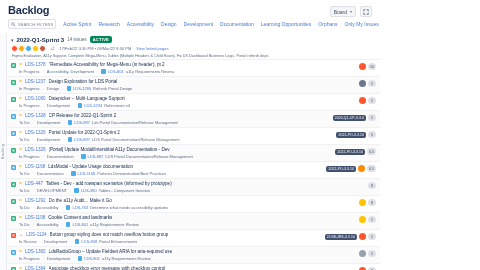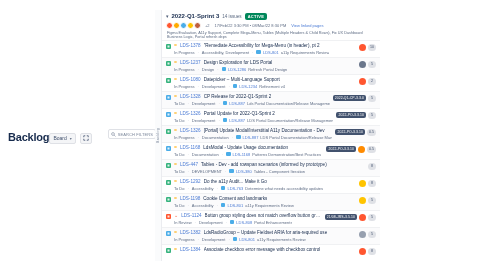--- a/index.html
+++ b/index.html
@@ -3,21 +3,21 @@
 <meta charset="utf-8">
 <style>
   * { box-sizing: border-box; margin: 0; padding: 0; }
   html, body {
     width: 480px; height: 270px;
     font-family: "Liberation Sans", sans-serif;
     background: #ffffff;
     color: #172b4d;
     overflow: hidden;
   }
-  #app { width: 380px; height: 270px; position: relative; display: flex; flex-direction: row; align-items: center; }
+  #app { width: 380px; height: 270px; position: relative; display: flex; flex-direction: column; }
 
   
   .header {
     display: flex; align-items: flex-start; justify-content: space-between;
     padding: 4px 8px 0 8px;
   }
   .page-title { font-size: 11px; font-weight: 700; color: #172b4d; letter-spacing: -0.2px; }
   .header-right { display: flex; align-items: center; gap: 4px; padding-top: 2px; }
   .board-select {
     display: flex; align-items: center; gap: 3px;

